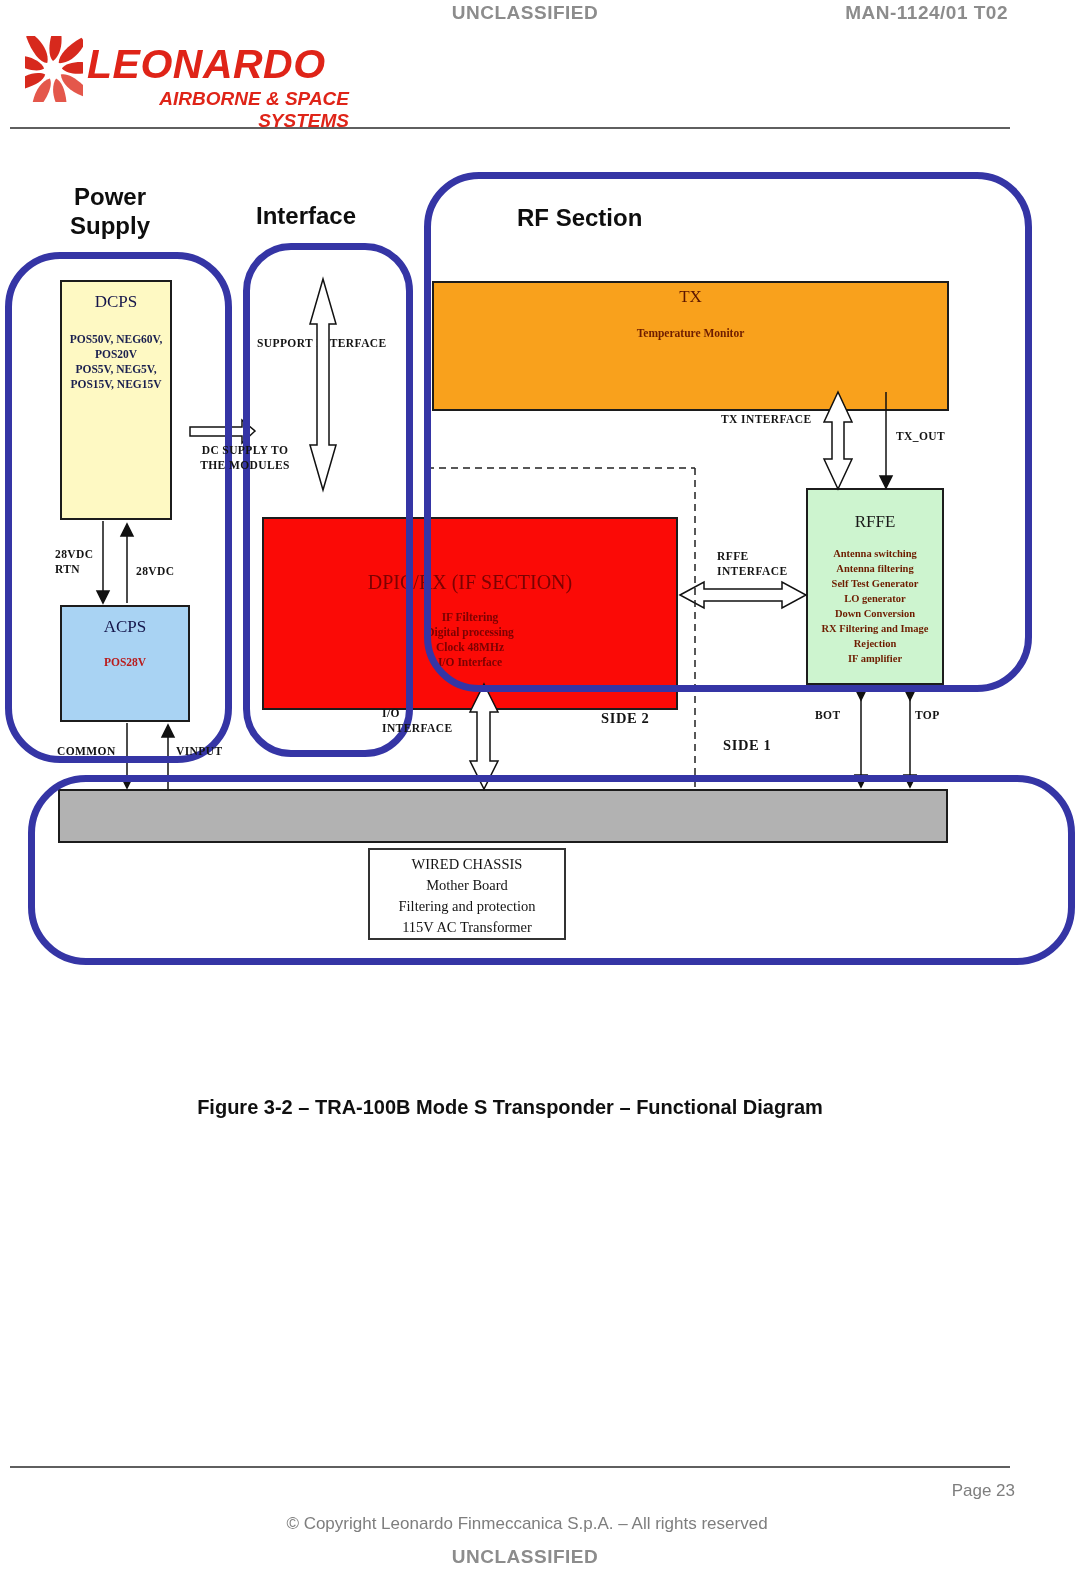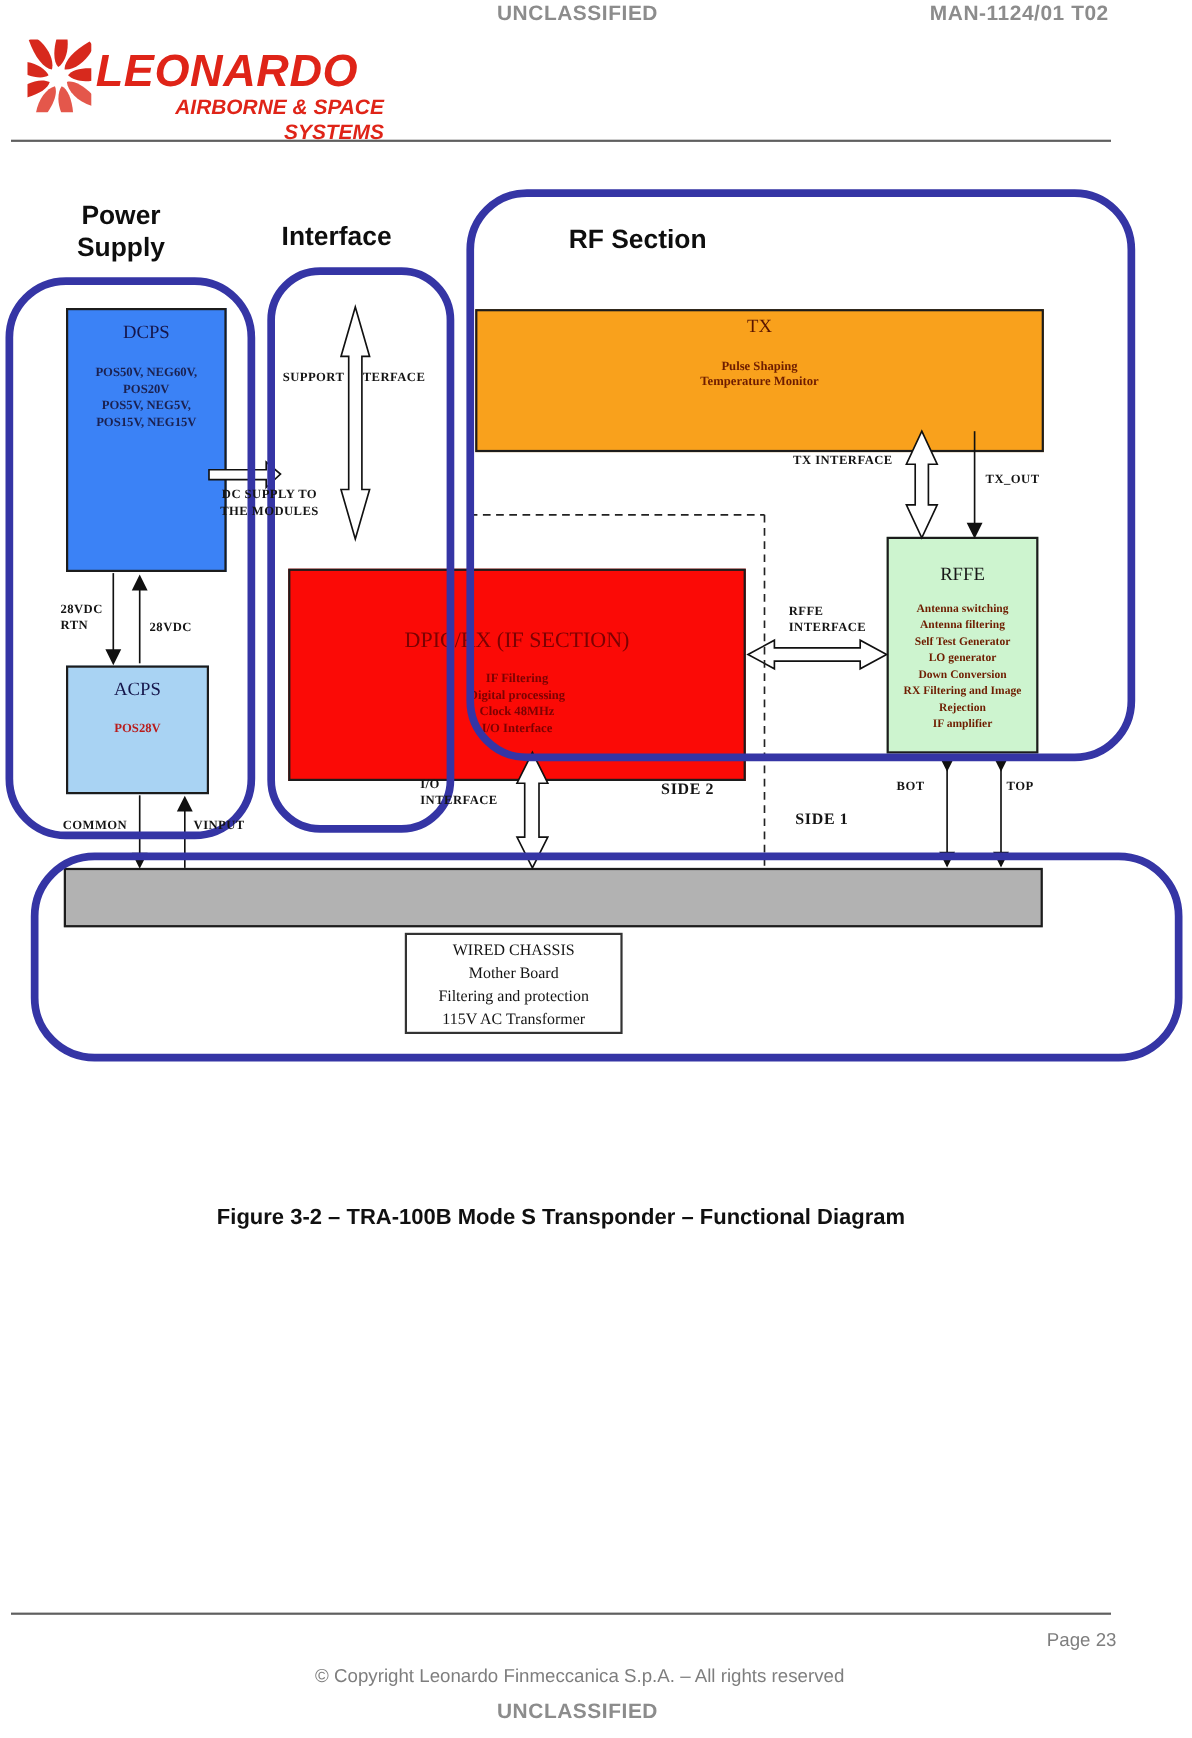--- a/index.html
+++ b/index.html
@@ -55,21 +55,21 @@
           <path transform="rotate(320)" d="M0,-9 C7,-14 11,-27 7,-42 L1,-43 C-5,-27 -5,-14 0,-9 Z"></path>
         </g>
       </g>
     </svg>
     <div class="abs brand" style="left:62px;top:8px;">LEONARDO</div>
     <div class="abs tagline" style="left:62px;top:52px;width:262px;">AIRBORNE &amp; SPACE SYSTEMS</div>
   </div>
 
   <div class="abs rule" style="left:10px;top:127px;width:1000px;"></div>
 
-  <div class="block" style="left:60px;top:280px;width:146px;height:240px;background:#3b82f6;">
+  <div class="block" style="left:60px;top:280px;width:112px;height:240px;background:#fef9c3;">
     <div class="blk-title" style="margin-top:10px;color:#15154a;">DCPS</div>
     <div class="blk-lines" style="margin-top:20px;color:#1b2150;">
       <div>POS50V, NEG60V,</div>
       <div>POS20V</div>
       <div>POS5V, NEG5V,</div>
       <div>POS15V, NEG15V</div>
     </div>
   </div>
 
   <div class="block" style="left:60px;top:605px;width:130px;height:117px;background:#a9d3f3;">
@@ -85,21 +85,20 @@
       <div>IF Filtering</div>
       <div>Digital processing</div>
       <div>Clock 48MHz</div>
       <div>I/O Interface</div>
     </div>
   </div>
 
   <div class="block" style="left:432px;top:281px;width:517px;height:130px;background:#f9a11c;">
     <div class="blk-title" style="margin-top:4px;color:#5a1500;">TX</div>
     <div class="blk-lines" style="margin-top:20px;color:#6e1d00;">
-      <div style="line-height:13.5px;">Pulse Shaping</div>
       <div style="line-height:13.5px;">Temperature Monitor</div>
     </div>
   </div>
 
   <div class="block" style="left:806px;top:488px;width:138px;height:197px;background:#cdf4cf;">
     <div class="blk-title" style="margin-top:22px;color:#181818;">RFFE</div>
     <div class="blk-lines" style="margin-top:14px;color:#6e1d00;">
       <div style="font-size:10.5px;">Antenna switching</div>
       <div style="font-size:10.5px;">Antenna filtering</div>
       <div style="font-size:10.5px;">Self Test Generator</div>

